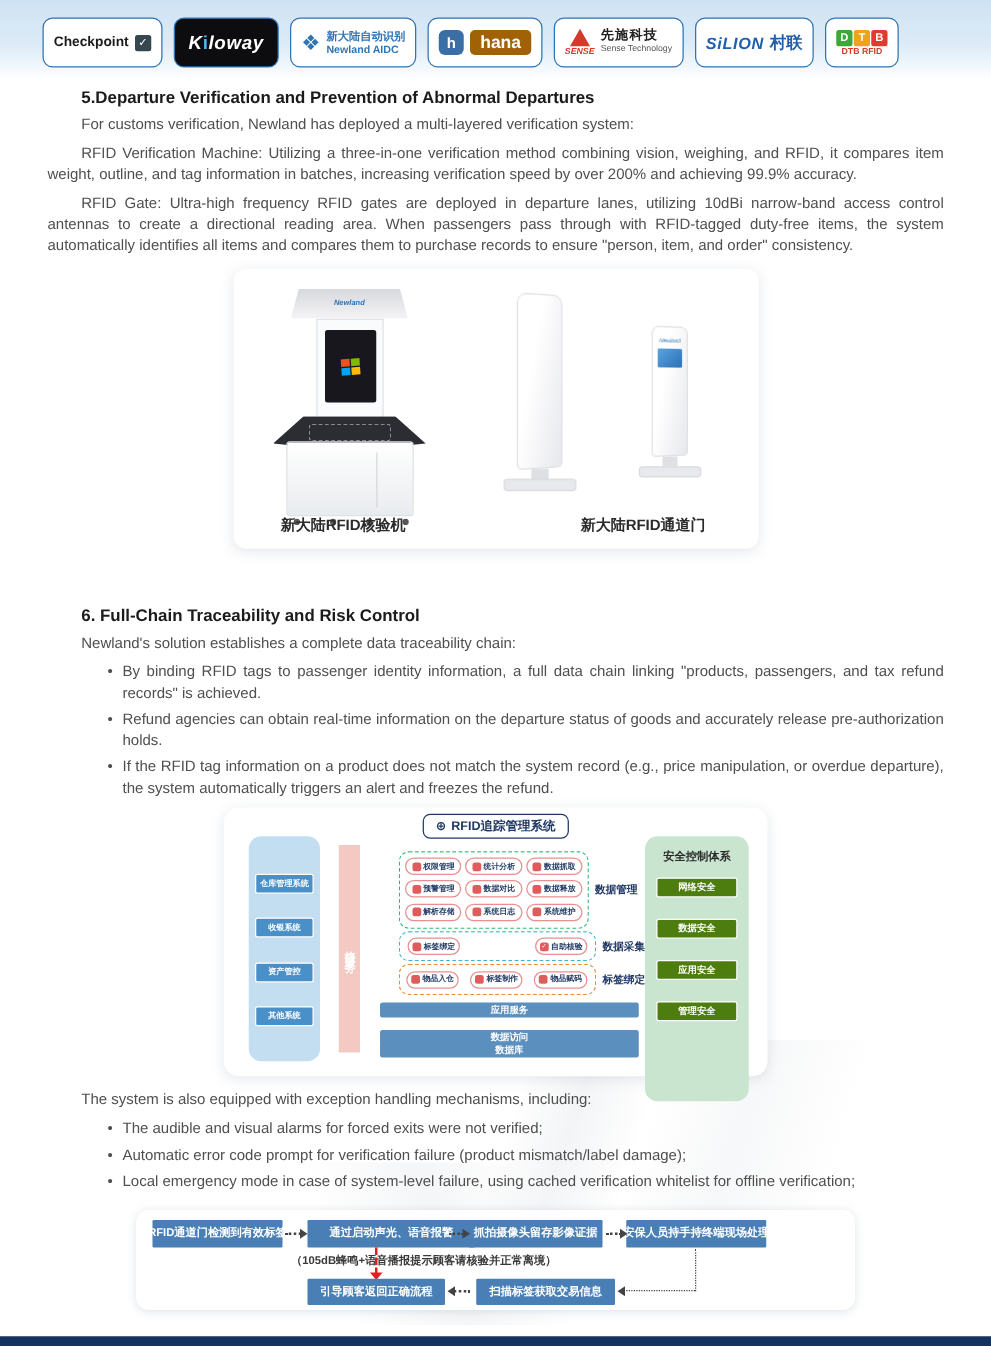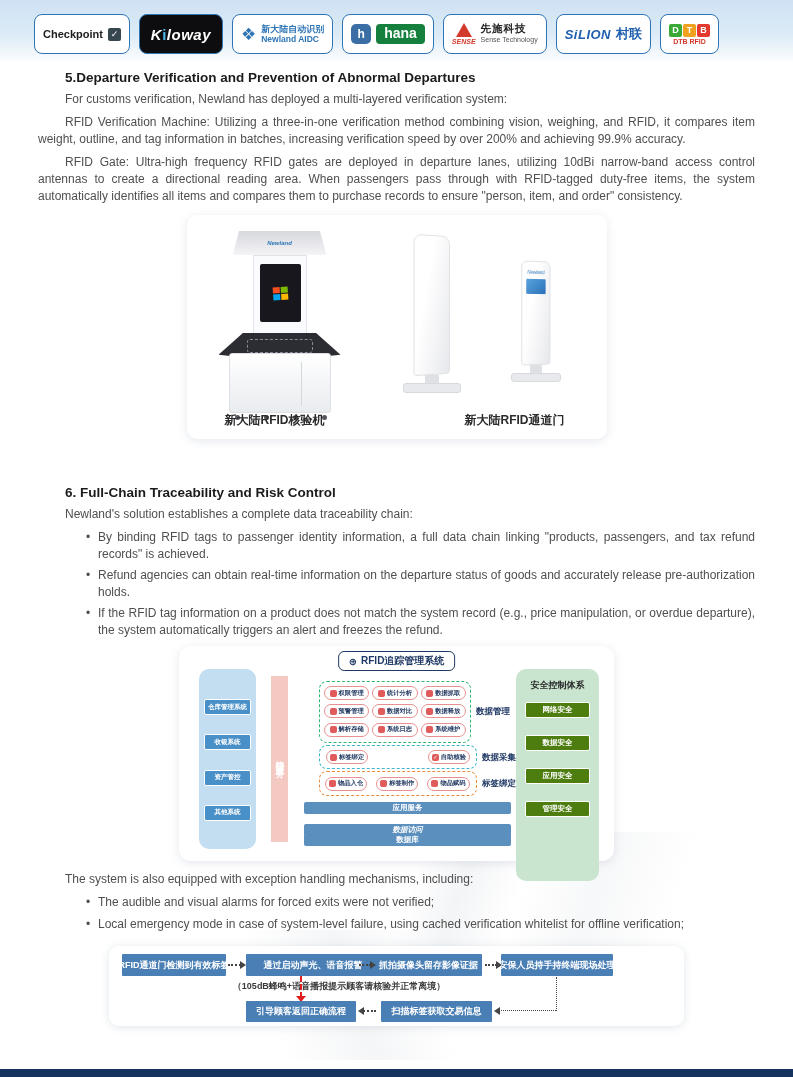--- a/index.html
+++ b/index.html
@@ -18,21 +18,21 @@
     text-align:center; border-radius:2px; font-weight:bold; }
   .lg-kiloway { background:#0d0d0f; width:84px; }
   .lg-kiloway .kw-text { color:#fff; font-size:15px; font-weight:bold; font-style:italic; letter-spacing:.5px; }
   .lg-kiloway .kw-text i { font-style:normal; color:#4db8e8; }
   .nl-diamond { color:#2e75b6; font-size:17px; line-height:17px; }
   .nl-lines { display:flex; flex-direction:column; line-height:10px; }
   .nl-cn { font-size:9px; font-weight:bold; color:#2e75b6; }
   .nl-en { font-size:8.5px; font-weight:bold; color:#2e75b6; }
   .hana-sq { width:20px; height:20px; background:#3a6ea5; border-radius:5px; color:#fff; font-size:12px;
     font-weight:bold; text-align:center; line-height:20px; }
-  .hana-box { background:#15803d; border-radius:4px; color:#fff; font-size:14px; font-weight:bold;
+  .hana-box { background:#a16207; border-radius:4px; color:#fff; font-size:14px; font-weight:bold;
     padding:1px 8px 3px; }
   .sense-left { display:flex; flex-direction:column; align-items:center; line-height:8px; }
   .sense-tri { width:0; height:0; border-left:8px solid transparent; border-right:8px solid transparent;
     border-bottom:14px solid #d33a2c; }
   .sense-brand { font-size:7px; font-weight:bold; font-style:italic; color:#d33a2c; margin-top:1px; }
   .sense-lines { display:flex; flex-direction:column; line-height:11px; }
   .sense-cn { font-size:10.5px; font-weight:bold; color:#222; letter-spacing:1px; }
   .sense-en { font-size:7px; color:#555; }
   .lg-silion .si-text { font-size:13px; font-weight:bold; font-style:italic; color:#1f5fae; letter-spacing:.5px; }
   .lg-silion .si-suffix { font-size:13px; font-weight:bold; color:#1f5fae; }
@@ -121,21 +121,21 @@
     display:flex; gap:9px; align-items:center; padding:0 5px; }
   .mini-btn { background:#fff; border:1px solid #e89090; border-radius:7px; font-size:6.3px; color:#233a63;
     font-weight:bold; display:flex; align-items:center; justify-content:center; gap:2px; padding:0 3px;
     height:14px; white-space:nowrap; }
   .mini-ic { width:7px; height:7px; background:#e05c5c; border-radius:2px; color:#fff; font-size:5px;
     line-height:7px; text-align:center; flex:0 0 auto; }
   .side-label { position:absolute; width:40px; font-size:8.5px; font-weight:bold; color:#1f3864; }
   .lbl-dm { left:297px; top:60px; } .lbl-dc { left:303px; top:106px; } .lbl-tb { left:303px; top:132px; }
   .dg-bar { position:absolute; left:125px; width:207px; height:12px; background:#5b8fbe; border-radius:2px;
     color:#fff; font-size:7.5px; font-weight:bold; display:flex; align-items:center; justify-content:center; }
-  .bar-0 { top:156px; } .bar-1 { top:178px;font-style:italic; } .bar-2 { top:188px; }
+  .bar-0 { top:156px; } .bar-1 { top:178px; } .bar-2 { top:188px; }
   .dg-greencol { position:absolute; left:337px; top:23px; width:83px; height:212px; background:#c9e4cf;
     border-radius:10px; padding:10px 9px 14px; display:flex; flex-direction:column; }
   .sec-title { font-size:9px; font-weight:bold; color:#2b2b2b; text-align:center; margin-bottom:10px; white-space:nowrap; }
   .sec-box { height:16px; background:#4d7c0f; border:1.5px solid #fff; border-radius:2px; color:#fff;
     font-size:7.5px; font-weight:bold; display:flex; align-items:center; justify-content:center; margin-bottom:17px; }
   .sec-box:last-child { margin-bottom:0; }
 
   
   .wave-a { position:absolute; top:832px; left:0; width:793px; height:190px; pointer-events:none;
     background:linear-gradient(108deg,transparent 50%,rgba(140,152,168,.10) 56%,transparent 63%,rgba(140,152,168,.07) 72%,transparent 82%); }
@@ -375,20 +375,21 @@
         <div class="sec-box">网络安全</div>
         <div class="sec-box">数据安全</div>
         <div class="sec-box">应用安全</div>
         <div class="sec-box">管理安全</div>
       </div>
     </div>
 
     <p class="para">The system is also equipped with exception handling mechanisms, including:</p>
     <div class="bullets">
       <div class="bullet">The audible and visual alarms for forced exits were not verified;</div>
+      <div class="bullet">Automatic error code prompt for verification failure (product mismatch/label damage);</div>
       <div class="bullet">Local emergency mode in case of system-level failure, using cached verification whitelist for offline verification;</div>
     </div>
 
     <div class="flowchart">
       <div class="fc-box fb1">RFID通道门检测到有效标签</div>
       <div class="fc-box fb2">通过启动声光、语音报警</div>
       <div class="fc-box fb3">抓拍摄像头留存影像证据</div>
       <div class="fc-box fb4">安保人员持手持终端现场处理</div>
       <span class="dot-arrow da1"></span>
         <span class="tri-r tr1"></span>

